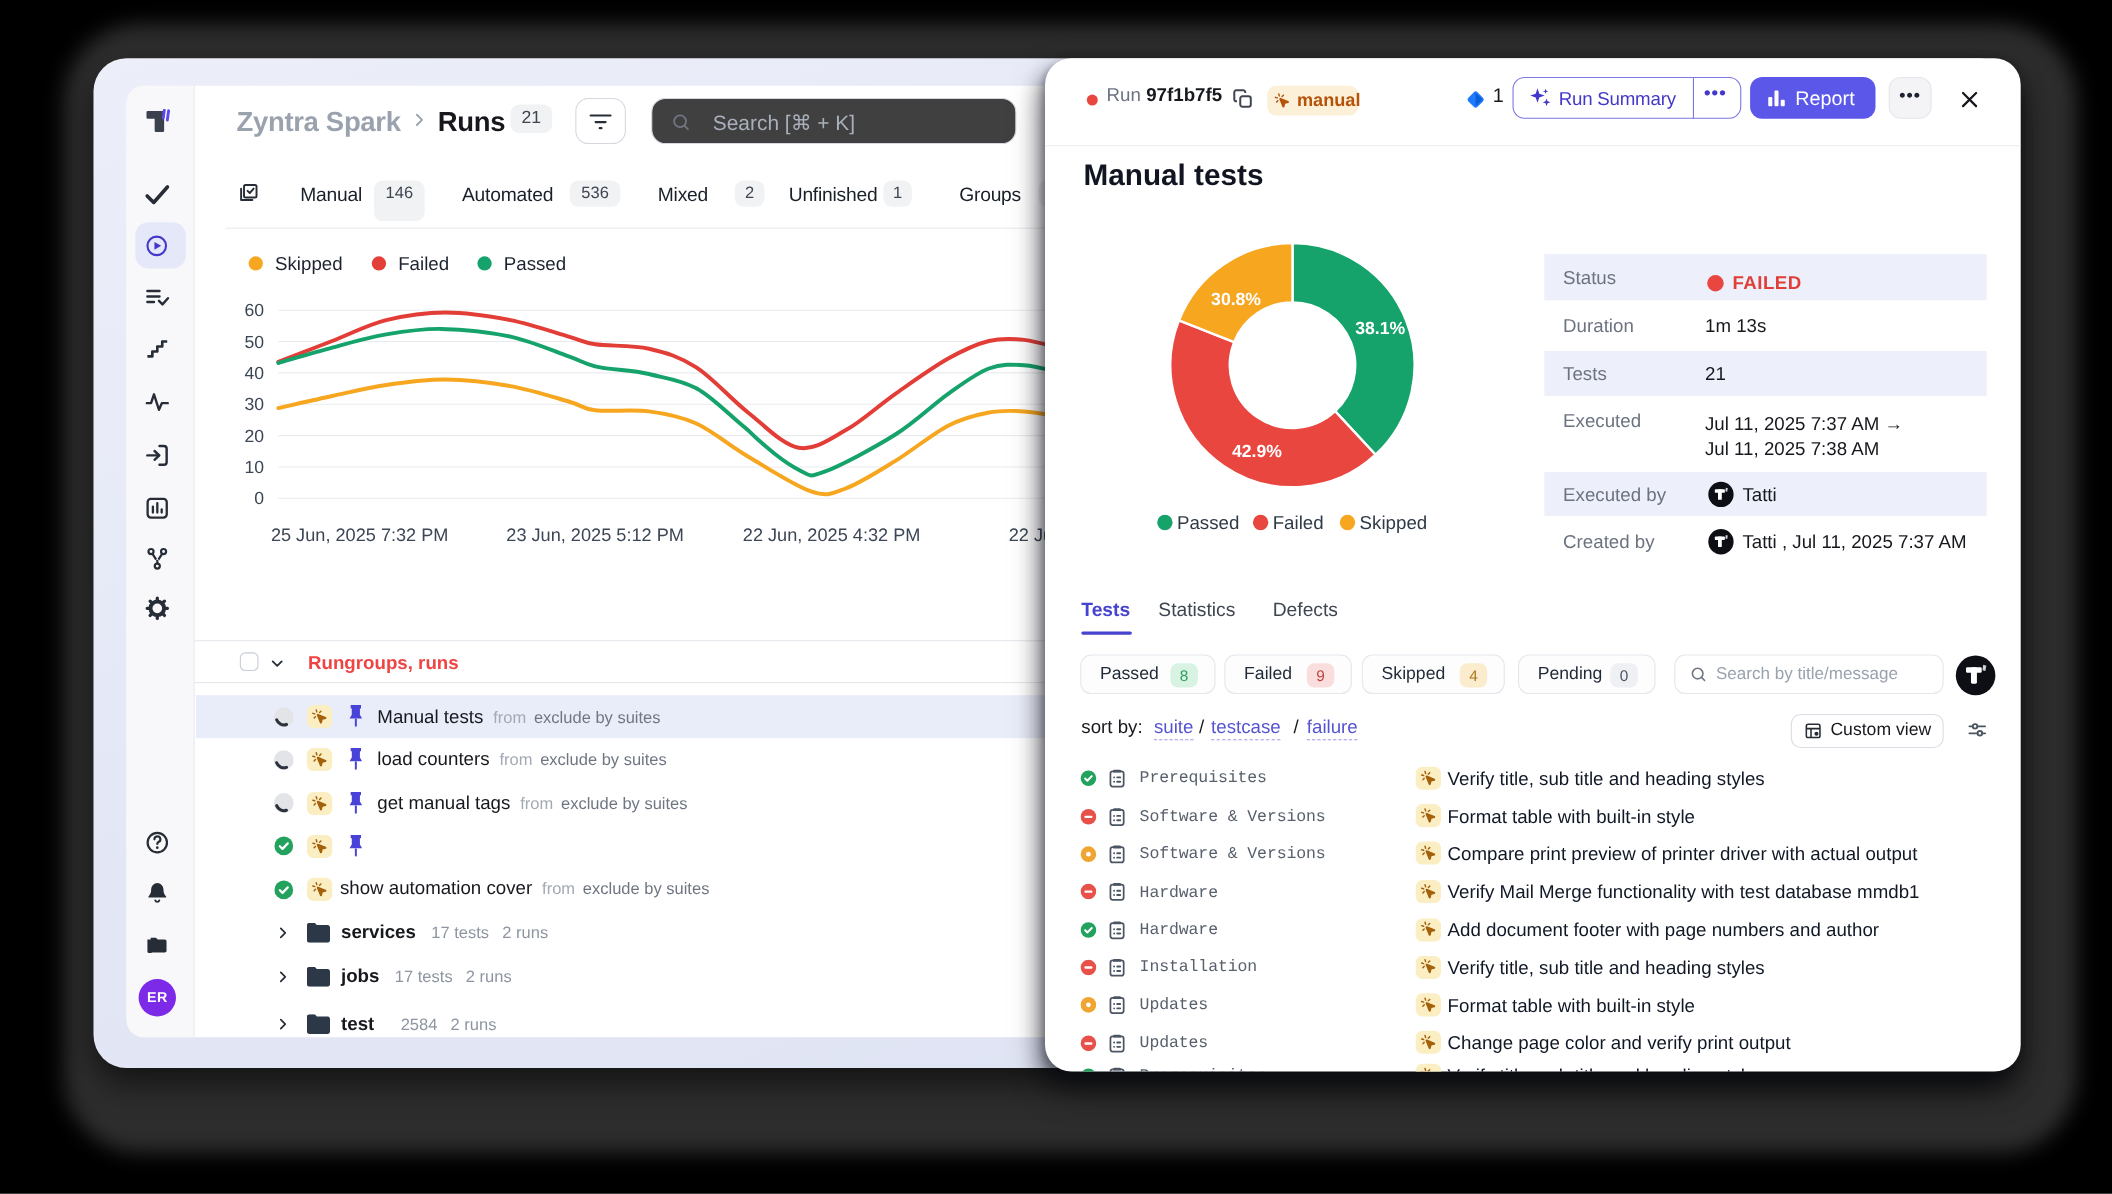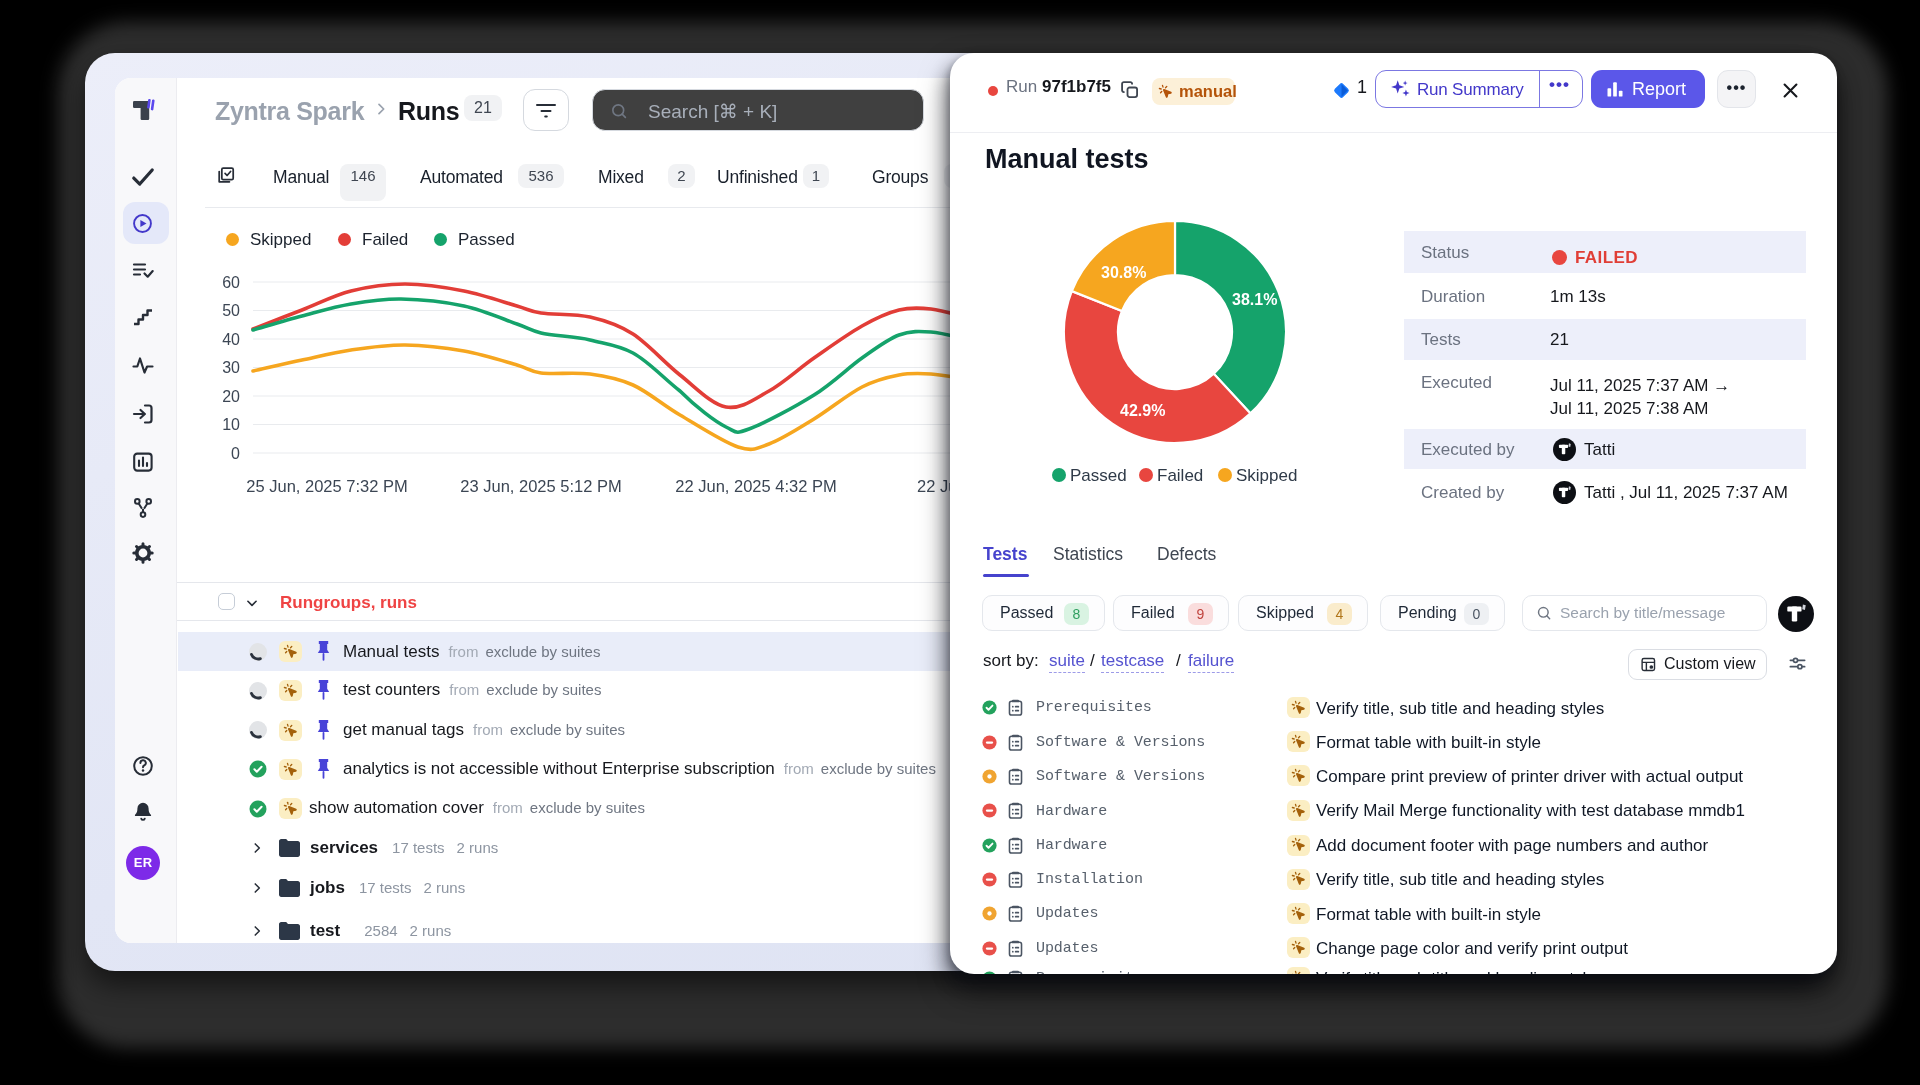--- a/index.html
+++ b/index.html
@@ -105,21 +105,21 @@
           <circle cx="12" cy="16.6" r="1.25" fill="#272d37" stroke="none"></circle>
         </svg>
 <svg class="icn" style="left:16px;top:722px" width="24" height="24" viewBox="0 0 24 24">
           <path d="M12 2.8a5.6 5.6 0 0 0-5.6 5.6c0 4.2-1.6 5.4-2.4 6.5-.3.5 0 1.1.6 1.1h14.8c.6 0 .9-.6.6-1.1-.8-1.1-2.4-2.3-2.4-6.5A5.6 5.6 0 0 0 12 2.8z" fill="#272d37"></path>
           <path d="M10.2 18.6a1.9 1.9 0 0 0 3.6 0" stroke="#272d37" stroke-width="1.8" fill="none" stroke-linecap="round"></path>
         </svg>
 <svg class="icn" style="left:16px;top:769px" width="24" height="24" viewBox="0 0 24 24">
           <path d="M3 7.2h4v12.2H4.2A1.6 1.6 0 0 1 3 17.8z" fill="#272d37"></path>
           <path d="M6 5.5h4.8l1.6 1.7h6.4c.9 0 1.6.7 1.6 1.6v8.6c0 .9-.7 1.6-1.6 1.6H7.6c-.9 0-1.6-.7-1.6-1.6z" fill="#272d37"></path>
         </svg>
-<div class="abs" style="left:11px;top:768px;width:34px;height:34px;border-radius:50%;background:#7d2ae8;color:#fff;font-size:13px;font-weight:700;text-align:center;line-height:34px;letter-spacing:.3px">ER</div>
+<div class="abs" style="left:11px;top:812px;width:34px;height:34px;border-radius:50%;background:#7d2ae8;color:#fff;font-size:13px;font-weight:700;text-align:center;line-height:34px;letter-spacing:.3px">ER</div>
 
 <div class="abs crumbgray" style="left:100px;top:19px">Zyntra Spark</div>
 <svg class="abs" style="left:258px;top:23px" width="16" height="16" viewBox="0 0 24 24" fill="none" stroke="#9aa2ae" stroke-width="2.6" stroke-linecap="round" stroke-linejoin="round">
           <path d="M9 5l7 7-7 7"></path>
         </svg>
 <div class="abs crumbdark" style="left:283px;top:19px">Runs</div>
 <div class="abs badge" style="left:349px;top:17px;width:38px;height:26px;line-height:26px;font-size:16px">21</div>
 <div class="abs" style="left:408px;top:11px;width:46px;height:42px;border:1px solid #d5d9df;border-radius:12px;background:#fff">
   <svg class="abs" style="left:11px;top:11px" width="22" height="19" viewBox="0 0 22 19" fill="none" stroke="#272d37" stroke-width="2" stroke-linecap="round">
             <path d="M2 4h18M6.5 10h9M10.2 15.5h1.6"></path>
@@ -223,21 +223,21 @@
           <path d="M9.037 9.69a.498.498 0 0 1 .653-.653l11 4.5a.5.5 0 0 1-.074.949l-4.349 1.041a1 1 0 0 0-.74.739l-1.04 4.35a.5.5 0 0 1-.95.074z" fill="#a4610b"></path>
         </svg>
 <svg class="abs" style="left:202px;top:602px" width="13" height="21" viewBox="0 0 13 21">
           <g fill="#4843d8">
             <path d="M1.8 0h9.4v3H1.8z"></path>
             <path d="M2.8 2.6h7.4v7.6H2.8z"></path>
             <path d="M2.5 9.2h8l1.7 2.9H.8z"></path>
             <rect x="5.6" y="12.1" width="1.8" height="7.6" rx=".9"></rect>
           </g>
         </svg>
-<div class="abs" style="left:228px;top:602px;white-space:nowrap"><span class="seltxt">test counters</span><span class="fromtxt" style="margin-left:9px">from</span><span class="fromval" style="margin-left:7px">exclude by suites</span></div>
+<div class="abs" style="left:228px;top:602px;white-space:nowrap"><span class="seltxt">load counters</span><span class="fromtxt" style="margin-left:9px">from</span><span class="fromval" style="margin-left:7px">exclude by suites</span></div>
 <svg class="abs" style="left:134px;top:643.0px" width="18" height="18" viewBox="0 0 18 18">
           <circle cx="9" cy="9" r="9" fill="#e2e4e7"></circle>
           <path d="M11.4 15.6 A7 7 0 0 1 2.5 11.4" fill="none" stroke="#2b323d" stroke-width="2.8" stroke-linecap="round"></path>
         </svg>
 <div class="ylw" style="left:164px;top:642px;width:23px;height:21px"></div>
         <svg class="abs" style="left:168px;top:645px" width="15" height="15" viewBox="0 0 24 24" fill="none" stroke="#a4610b" stroke-width="2.1" stroke-linecap="round" stroke-linejoin="round">
           <path d="M14 4.1 12 6"></path>
           <path d="m5.1 8-2.9-.8"></path>
           <path d="m6 12-1.9 2"></path>
           <path d="M7.2 2.2 8 5.1"></path>
@@ -265,21 +265,20 @@
           <path d="M9.037 9.69a.498.498 0 0 1 .653-.653l11 4.5a.5.5 0 0 1-.074.949l-4.349 1.041a1 1 0 0 0-.74.739l-1.04 4.35a.5.5 0 0 1-.95.074z" fill="#a4610b"></path>
         </svg>
 <svg class="abs" style="left:202px;top:681px" width="13" height="21" viewBox="0 0 13 21">
           <g fill="#4843d8">
             <path d="M1.8 0h9.4v3H1.8z"></path>
             <path d="M2.8 2.6h7.4v7.6H2.8z"></path>
             <path d="M2.5 9.2h8l1.7 2.9H.8z"></path>
             <rect x="5.6" y="12.1" width="1.8" height="7.6" rx=".9"></rect>
           </g>
         </svg>
-<div class="abs" style="left:228px;top:681px;white-space:nowrap"><span class="seltxt">analytics is not accessible without Enterprise subscription</span><span class="fromtxt" style="margin-left:9px">from</span><span class="fromval" style="margin-left:7px">exclude by suites</span></div>
 <svg class="abs" style="left:134px;top:721.5px" width="18" height="18" viewBox="0 0 18 18">
           <circle cx="9" cy="9" r="8.5" fill="#23a25d"></circle>
           <path d="M5.4 9.3l2.4 2.4 4.8-5" fill="none" stroke="#fff" stroke-width="2" stroke-linecap="round" stroke-linejoin="round"></path>
         </svg>
 <div class="ylw" style="left:164px;top:720px;width:23px;height:21px"></div>
         <svg class="abs" style="left:168px;top:723px" width="15" height="15" viewBox="0 0 24 24" fill="none" stroke="#a4610b" stroke-width="2.1" stroke-linecap="round" stroke-linejoin="round">
           <path d="M14 4.1 12 6"></path>
           <path d="m5.1 8-2.9-.8"></path>
           <path d="m6 12-1.9 2"></path>
           <path d="M7.2 2.2 8 5.1"></path>

